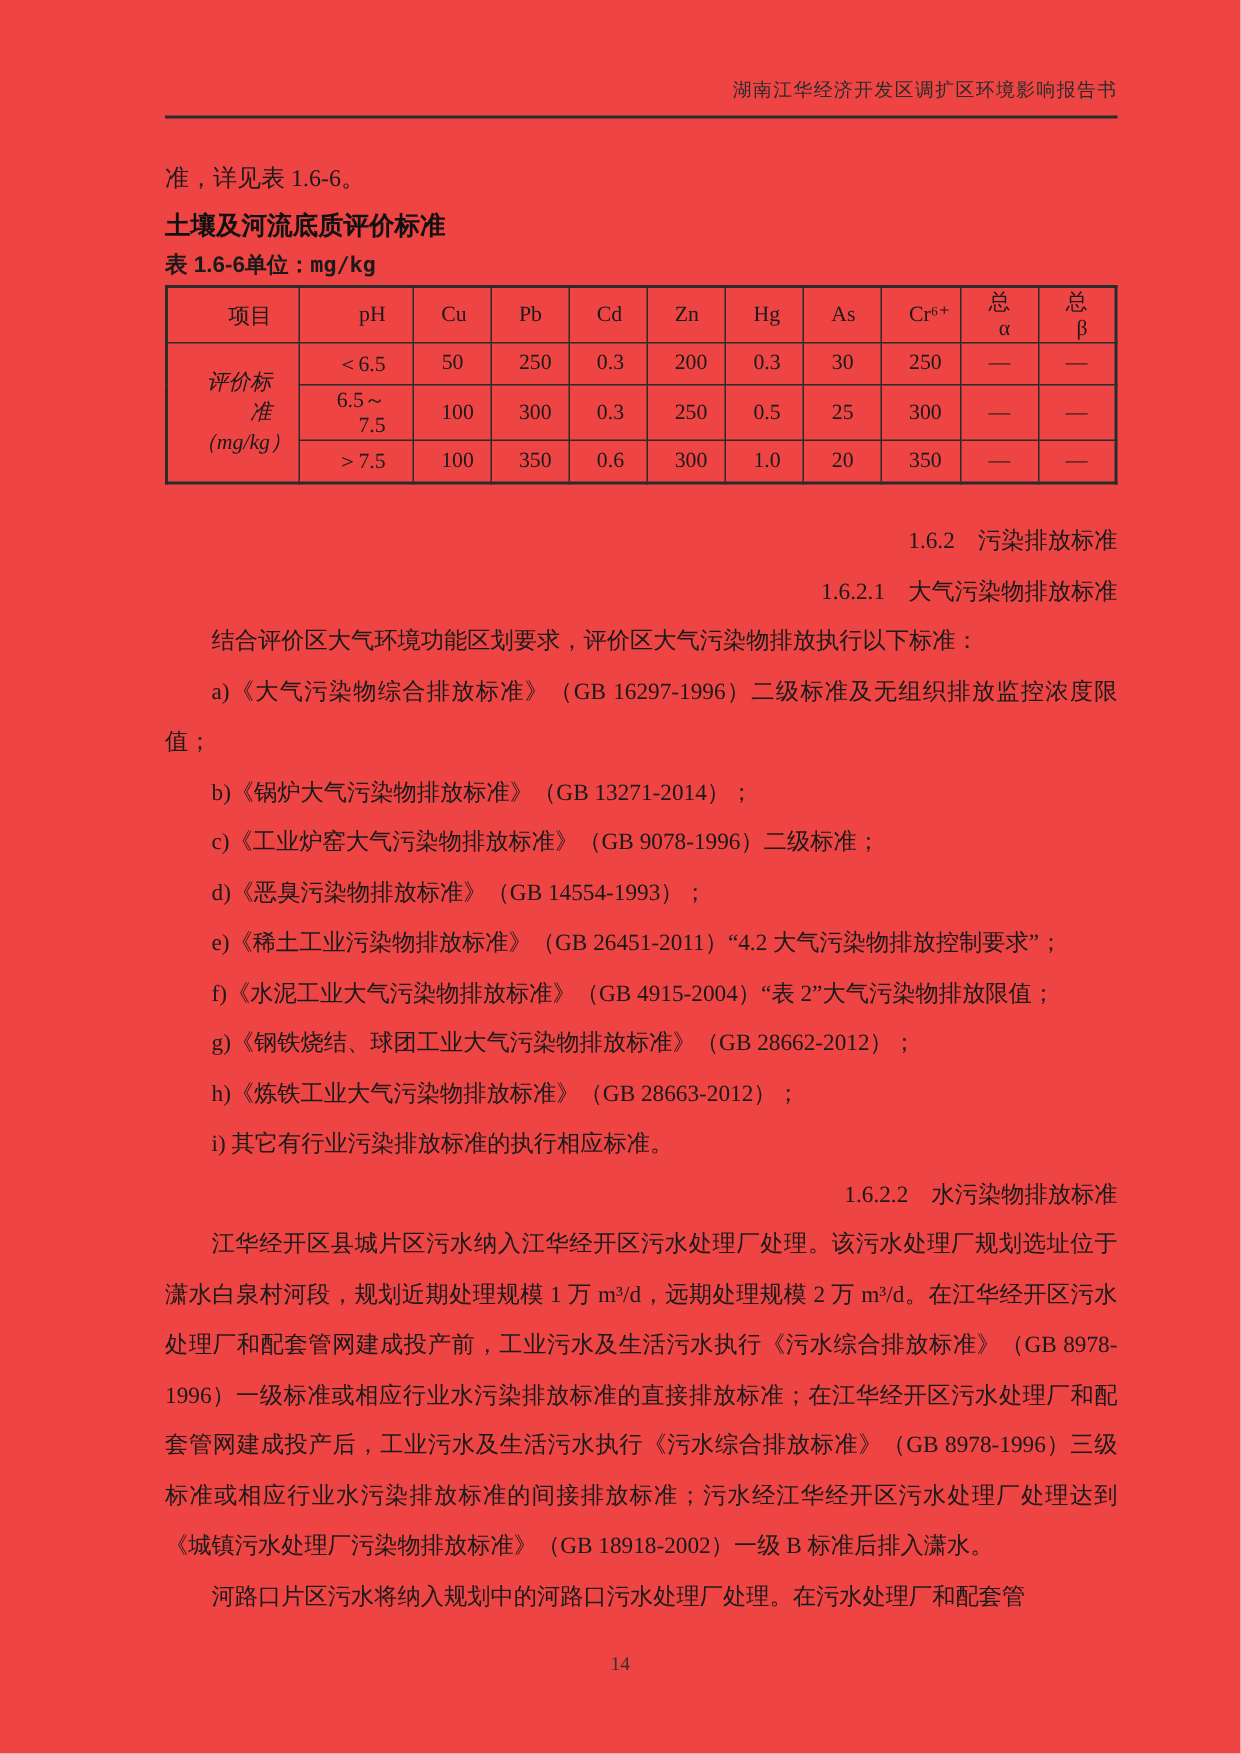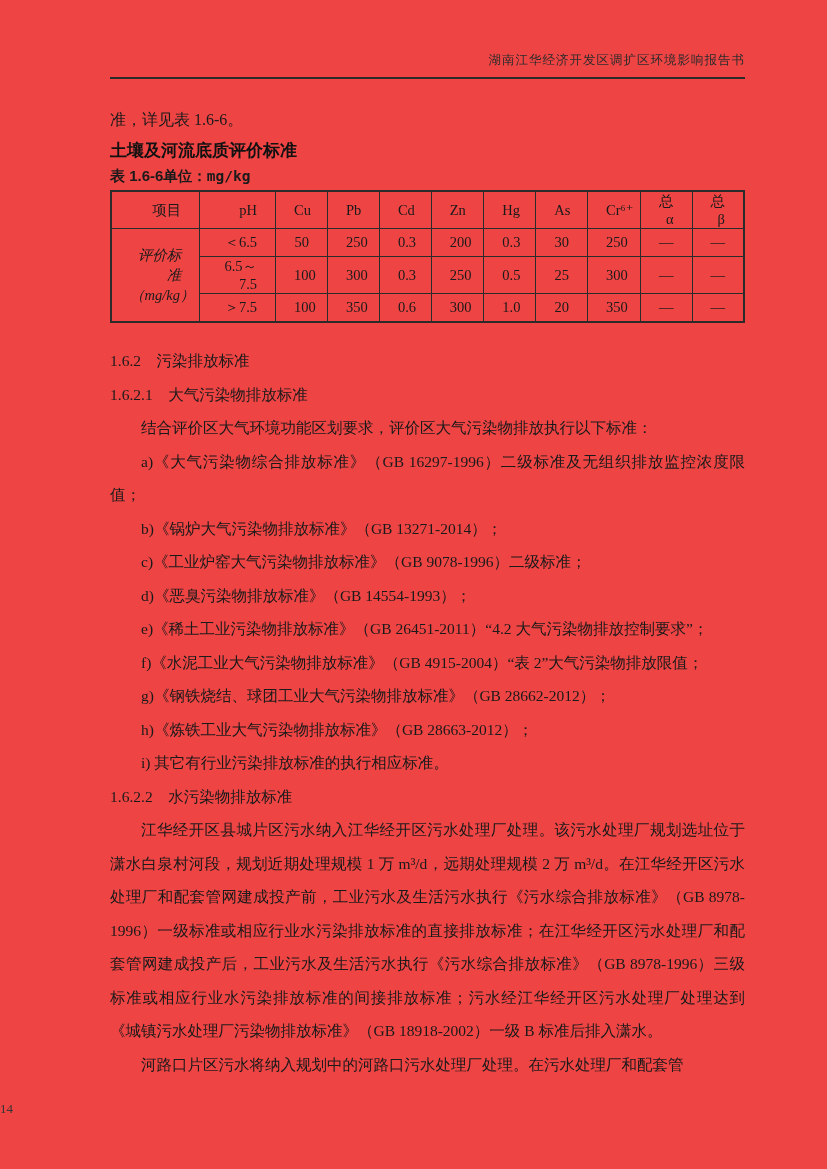--- a/index.html
+++ b/index.html
@@ -79,27 +79,28 @@
   }
   table.eval thead th { height: 30px; }
   table.eval tbody td { height: 27px; }
   td.rowhead { white-space: pre-line; line-height: 20px; font-style: italic; }
   .body-text {
     margin-top: 21px;
     font-size: 15.5px;
     line-height: 33.5px;
     text-align: justify;
   }
-  .heading { text-align: left; }
+  .heading { text-align: right; }
   .para { text-indent: 2em; font-family: Liberation Serif, serif; }
   .page-number {
     position: absolute;
     bottom: 52px;
     left: 0;
     width: 100%;
+    text-align: center;
     font-size: 13px;
     color: #333;
   }
 </style>
 </head>
 <body>
 
 <div class="page">
 
   <div class="doc-header">

